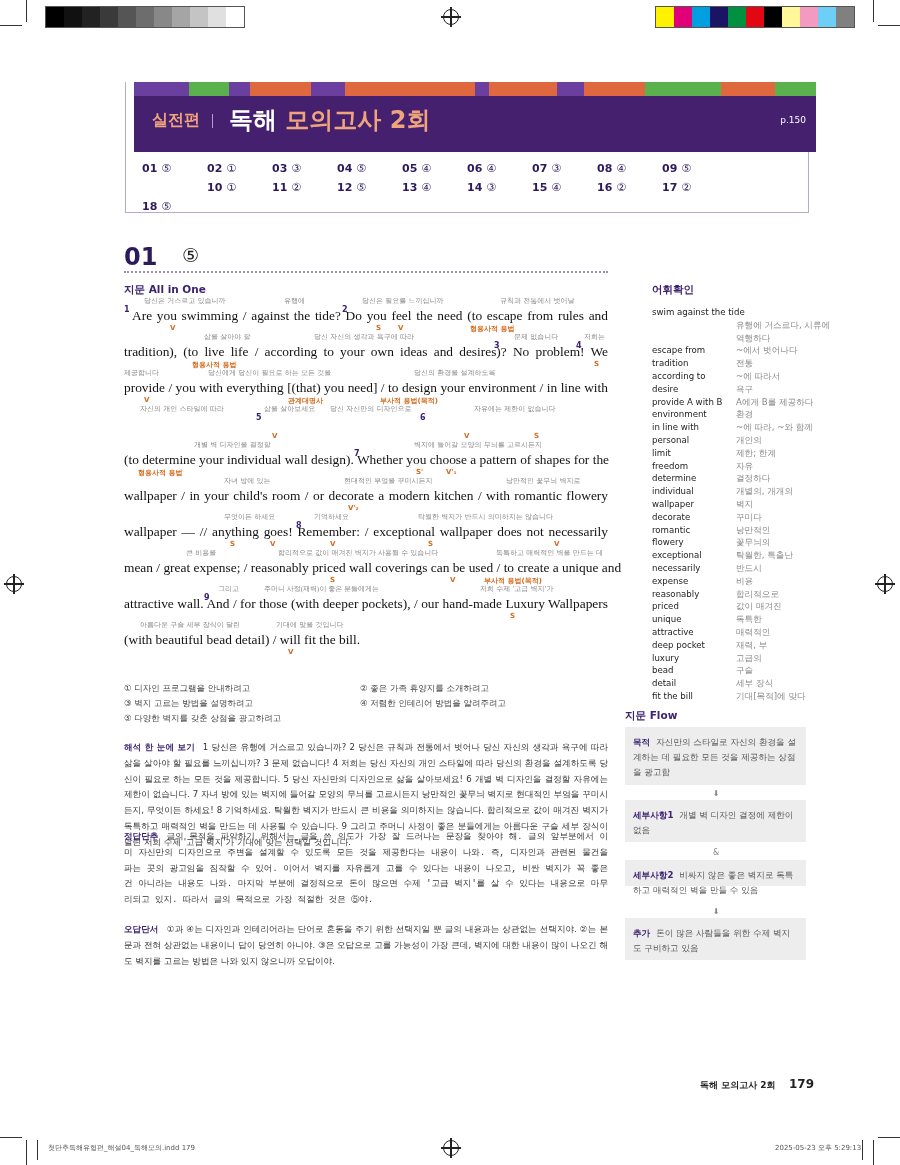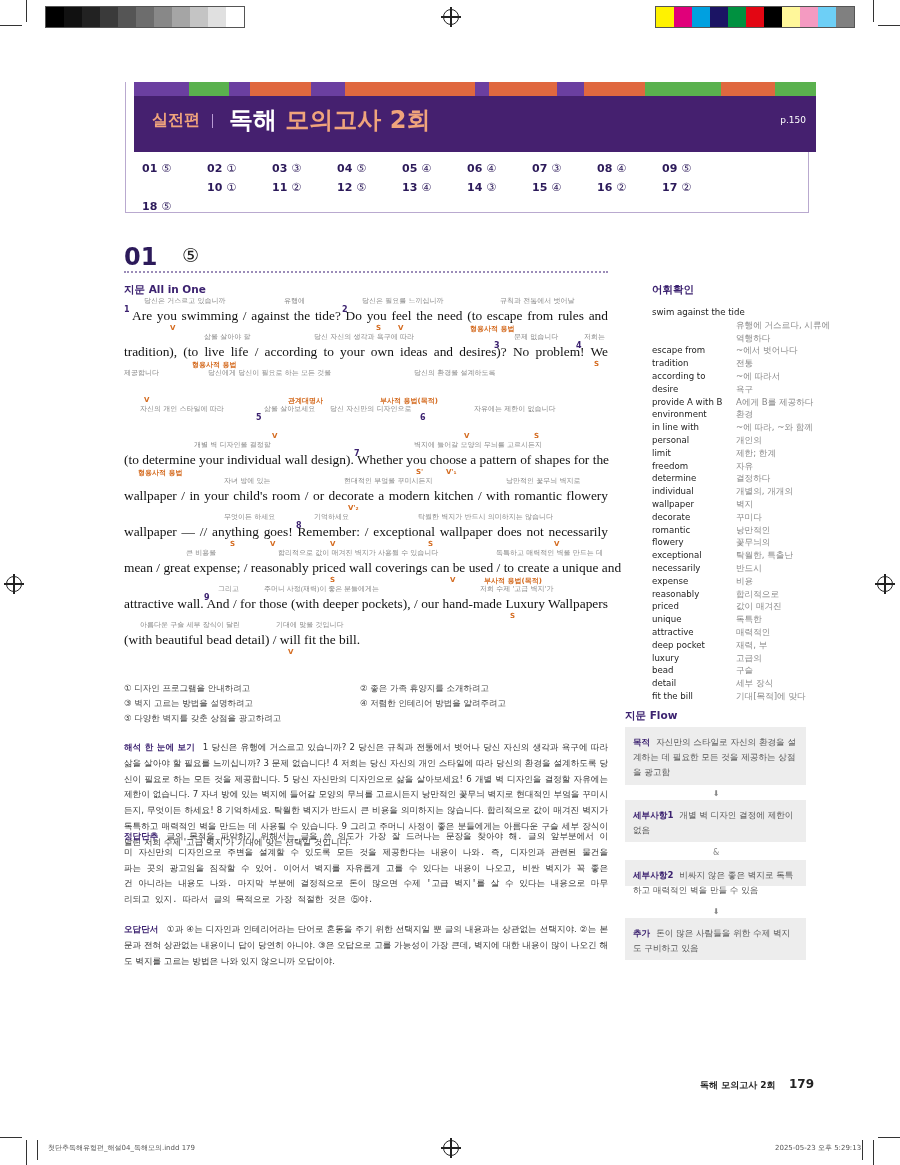--- a/index.html
+++ b/index.html
@@ -152,20 +152,21 @@
       <div class="en">tradition), (to live life / according to your own ideas and desires)? No problem! We</div>
       <span class="sup" style="left: 370px;">3</span>
       <span class="sup" style="left: 452px;">4</span>
       <span class="tag" style="left: 68px;">형용사적 용법</span>
       <span class="tag" style="left: 470px;">S</span>
     </div>
     <div class="pline">
       <span class="ko" style="left: 0px;">제공합니다</span>
       <span class="ko" style="left: 84px;">당신에게 당신이 필요로 하는 모든 것을</span>
       <span class="ko" style="left: 290px;">당신의 환경을 설계하도록</span>
+      <div class="en">provide / you with everything [(that) you need] / to design your environment / in line with</div>
       <span class="tag" style="left: 20px;">V</span>
       <span class="tag" style="left: 164px;">관계대명사</span>
       <span class="tag" style="left: 256px;">부사적 용법(목적)</span>
     </div>
     <div class="pline">
       <span class="ko" style="left: 16px;">자신의 개인 스타일에 따라</span>
       <span class="ko" style="left: 140px;">삶을 살아보세요</span>
       <span class="ko" style="left: 206px;">당신 자신만의 디자인으로</span>
       <span class="ko" style="left: 350px;">자유에는 제한이 없습니다</span>
       <span class="sup" style="left: 132px;">5</span>

